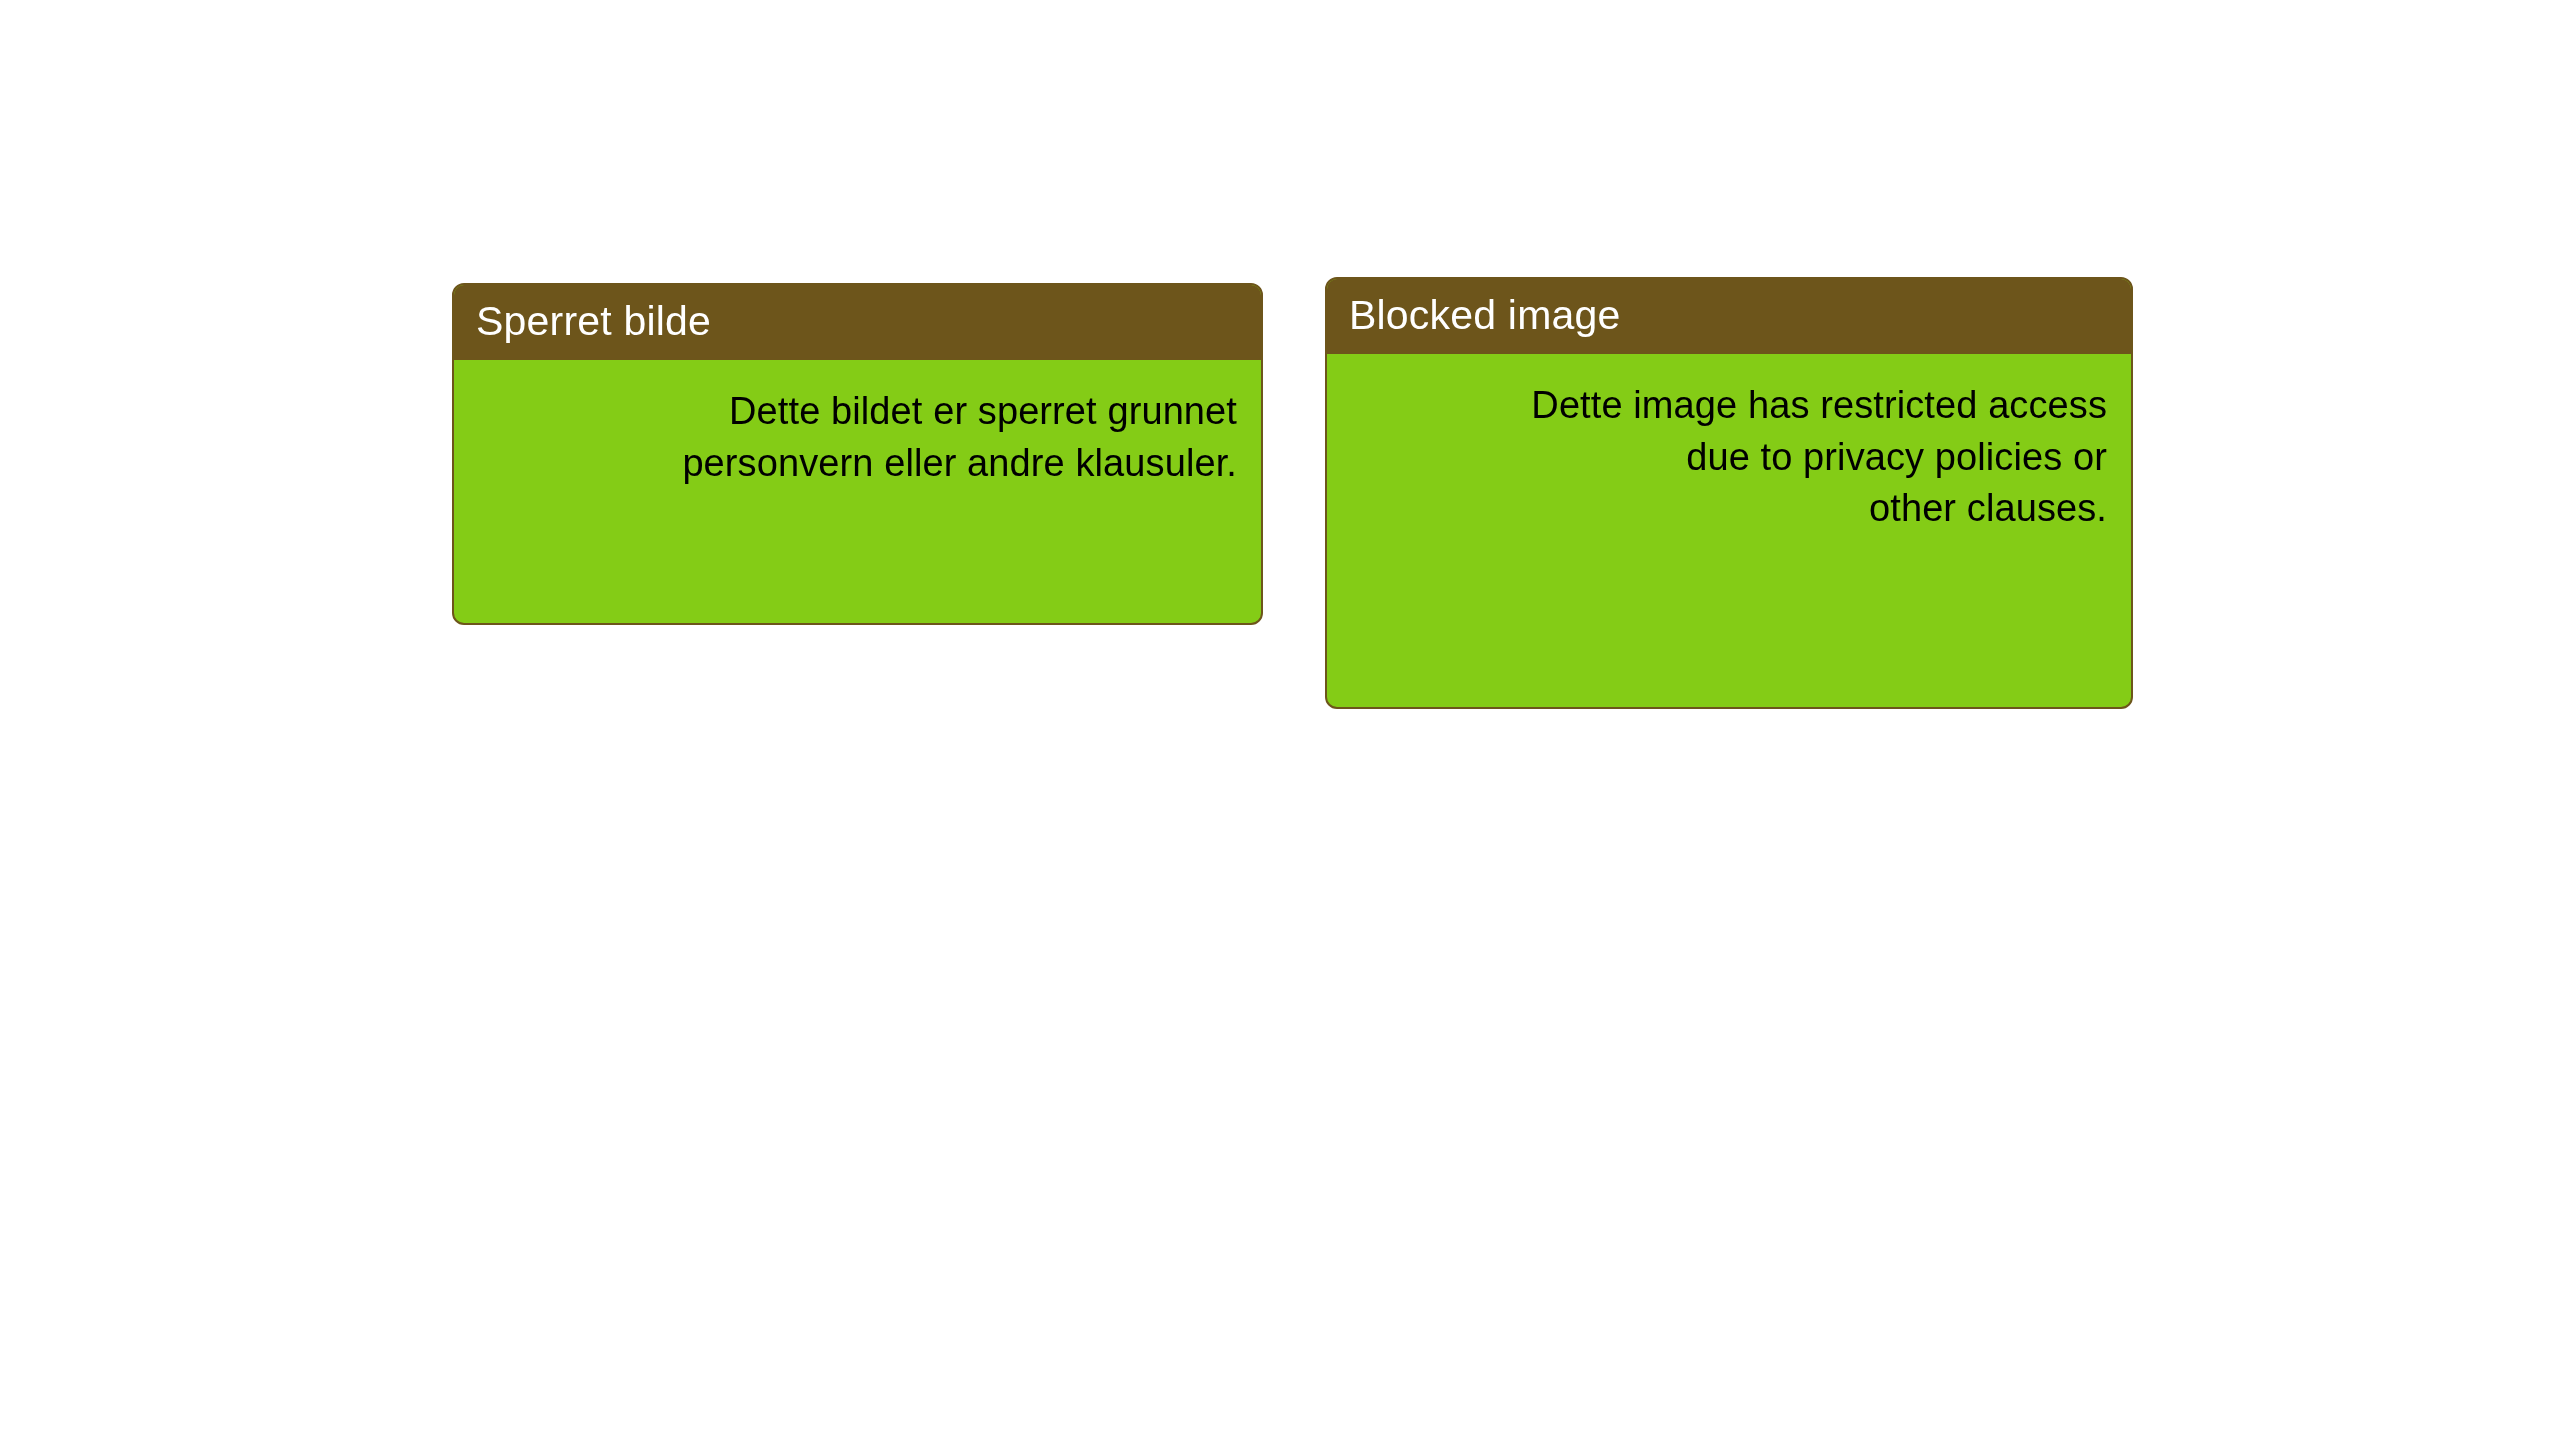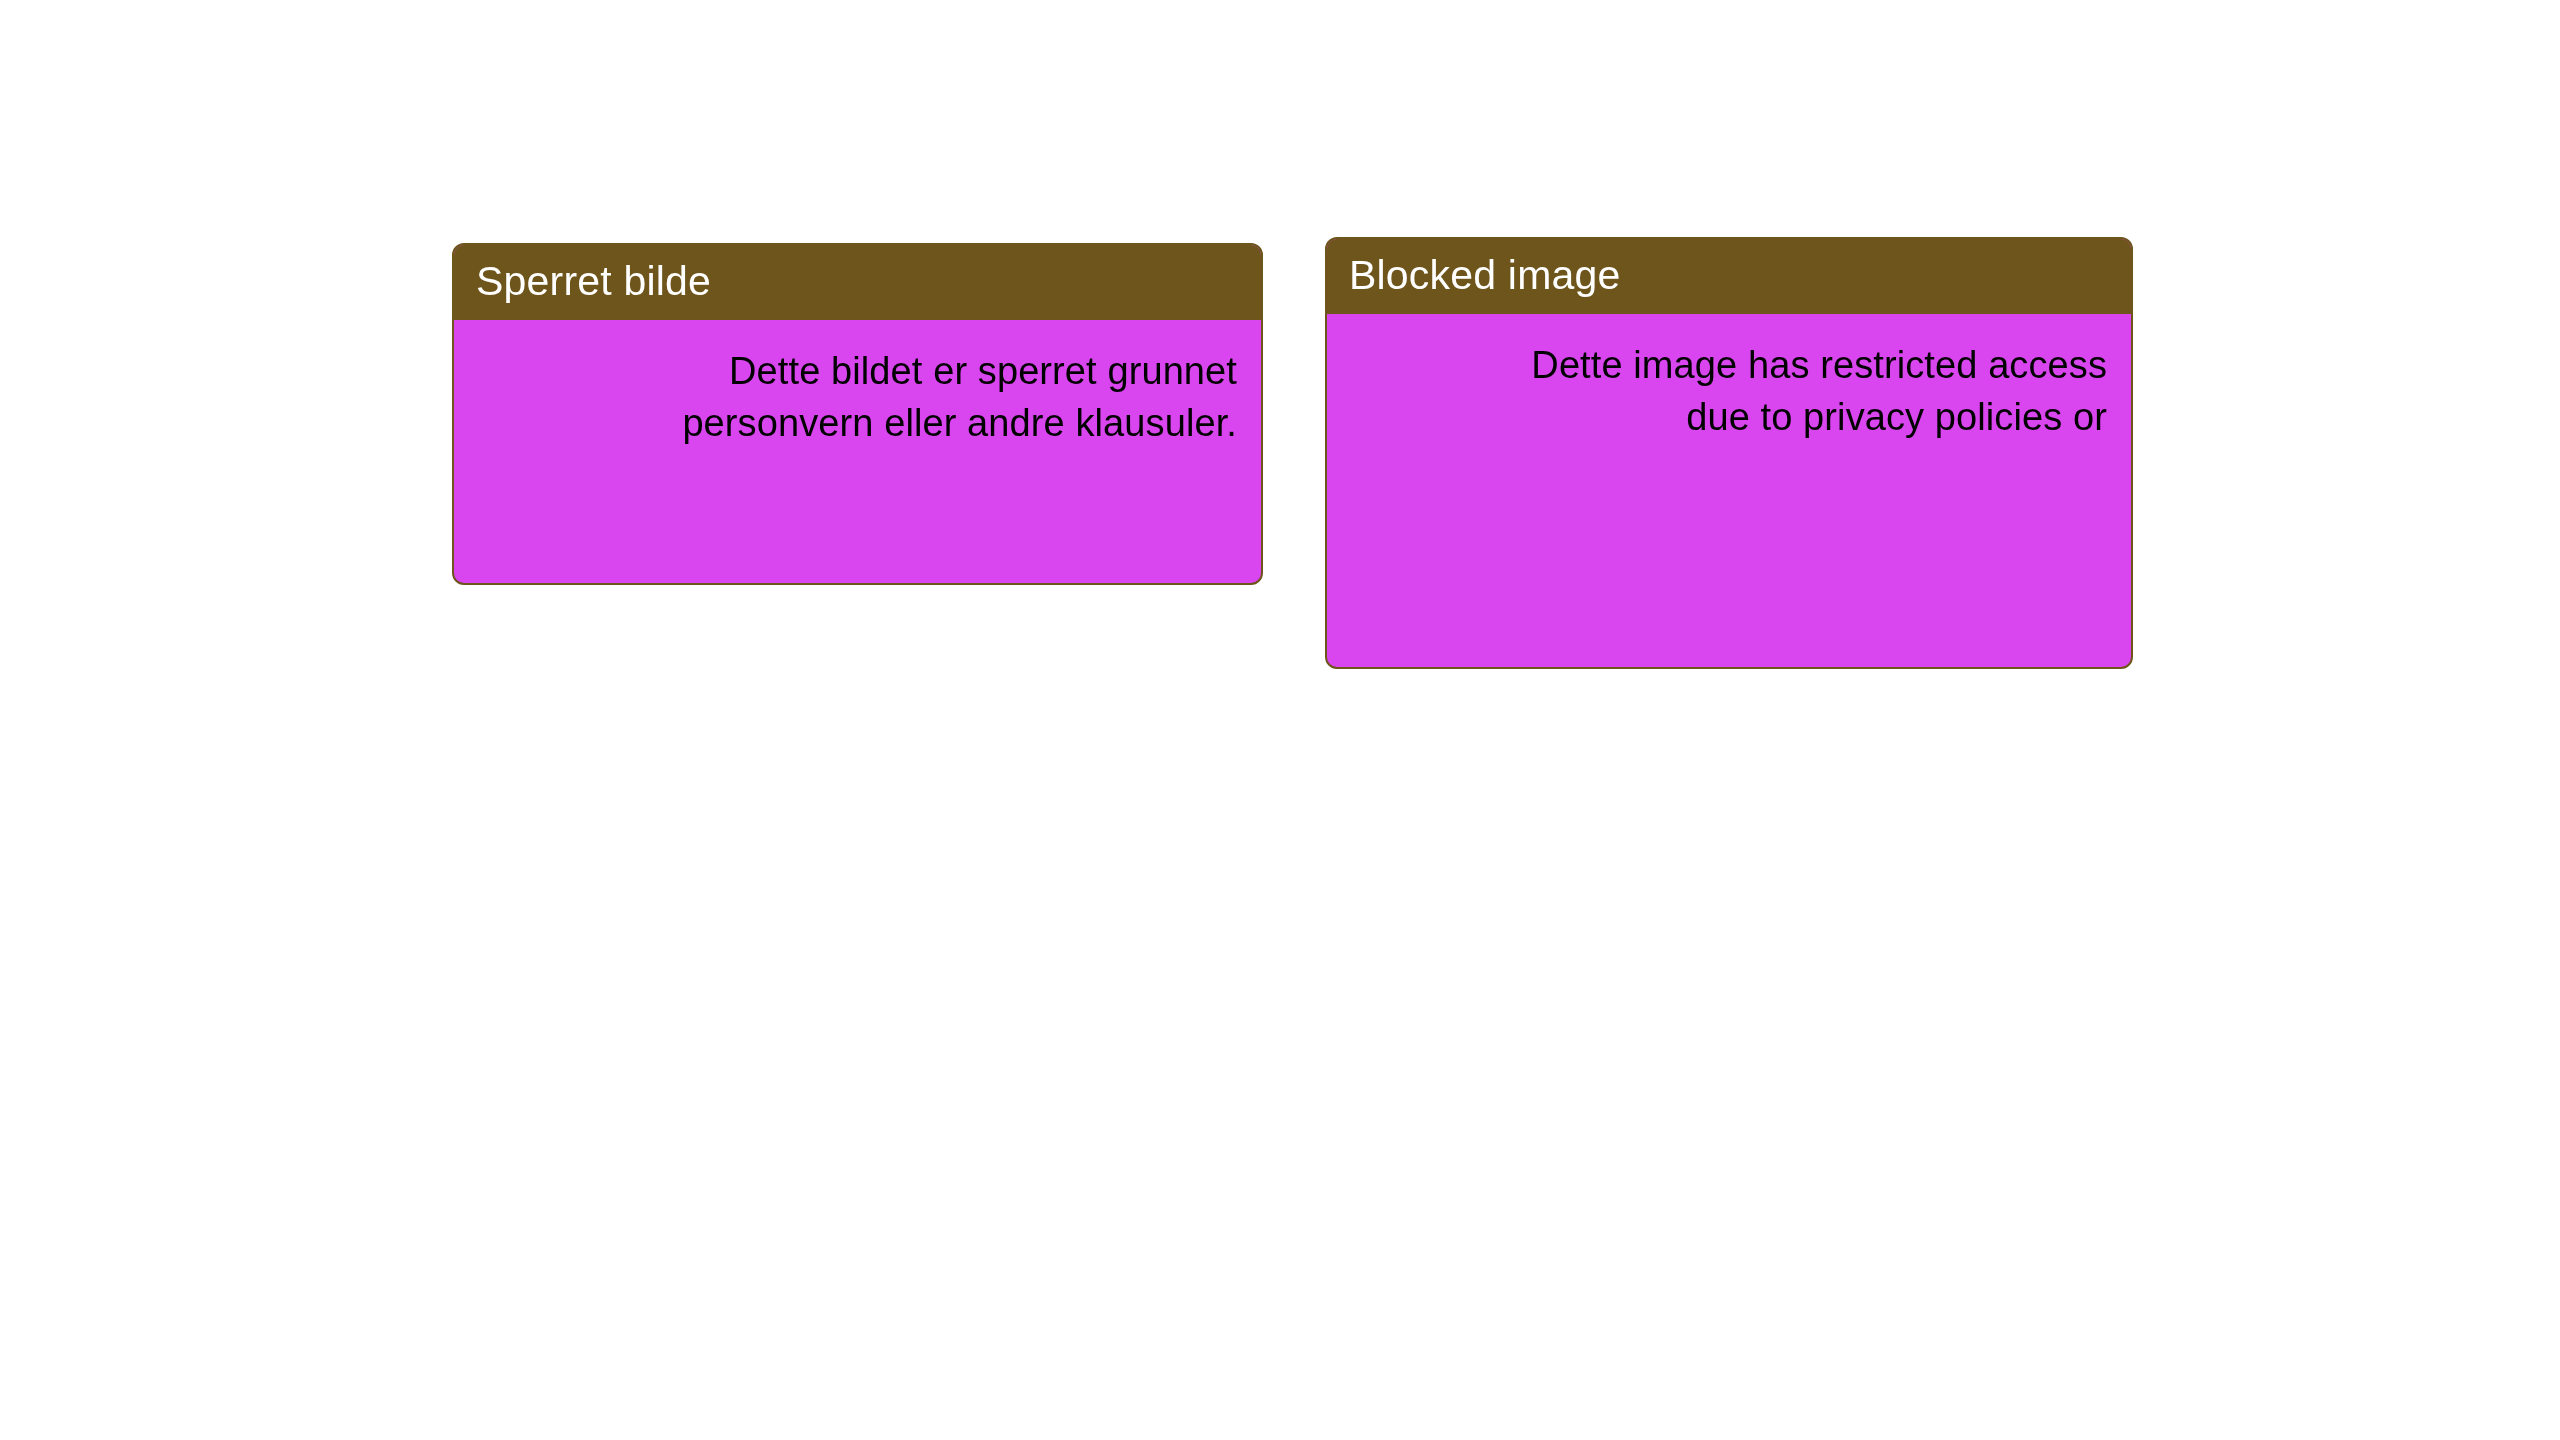--- a/index.html
+++ b/index.html
@@ -19,24 +19,25 @@
   .stage {
     position: relative;
     width: 2560px;
     height: 1440px;
     background: #ffffff;
   }
 
   .card {
     position: absolute;
     box-sizing: border-box;
-    background: #d946ef;
+    background: #84cc16;
     border: 2px solid #6d551b;
     border-radius: 12px;
     overflow: hidden;
+    margin-top: 40px;
   }
 
   .card-header {
     box-sizing: border-box;
     width: 100%;
     background: #6d551b;
     color: #ffffff;
     font-size: 41px;
     line-height: 1.0;
     font-weight: 400;
@@ -88,16 +89,17 @@
       <span class="body-line">Dette bildet er sperret grunnet</span>
       <span class="body-line">personvern eller andre klausuler.</span>
     </div>
   </div>
 
   <div class="card" id="card-en">
     <div class="card-header">Blocked image</div>
     <div class="card-body">
       <span class="body-line">Dette image has restricted access</span>
       <span class="body-line">due to privacy policies or</span>
+      <span class="body-line">other clauses.</span>
     </div>
   </div>
 
 </div>
 
 </body></html>

